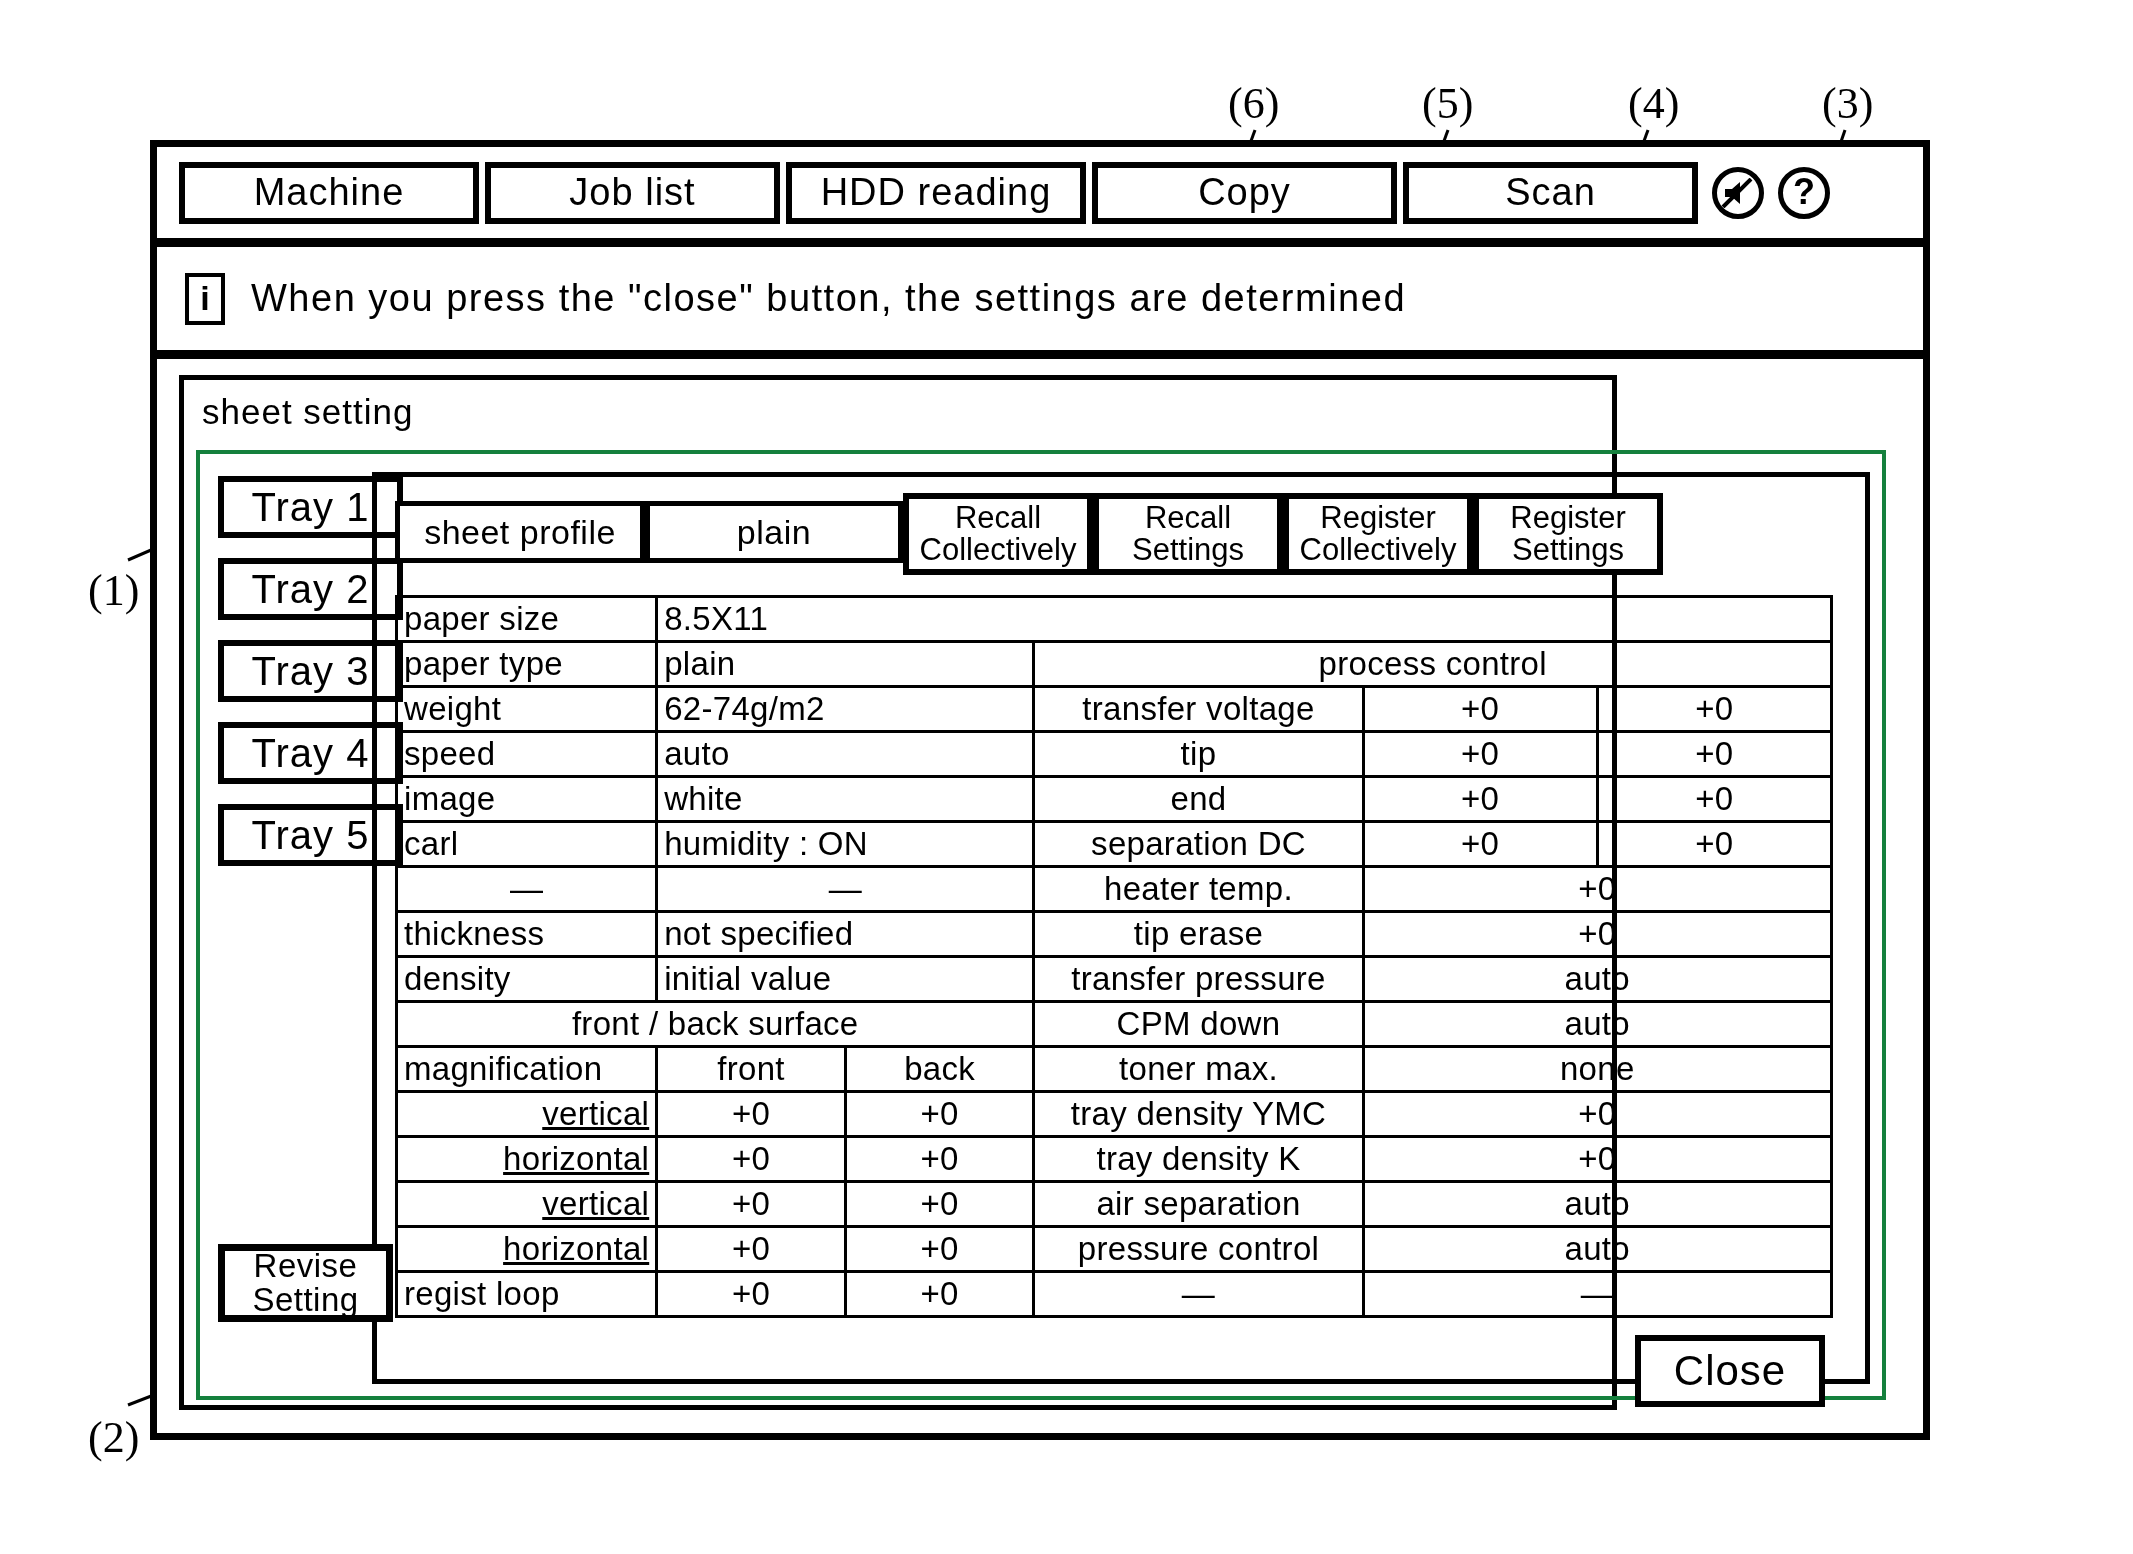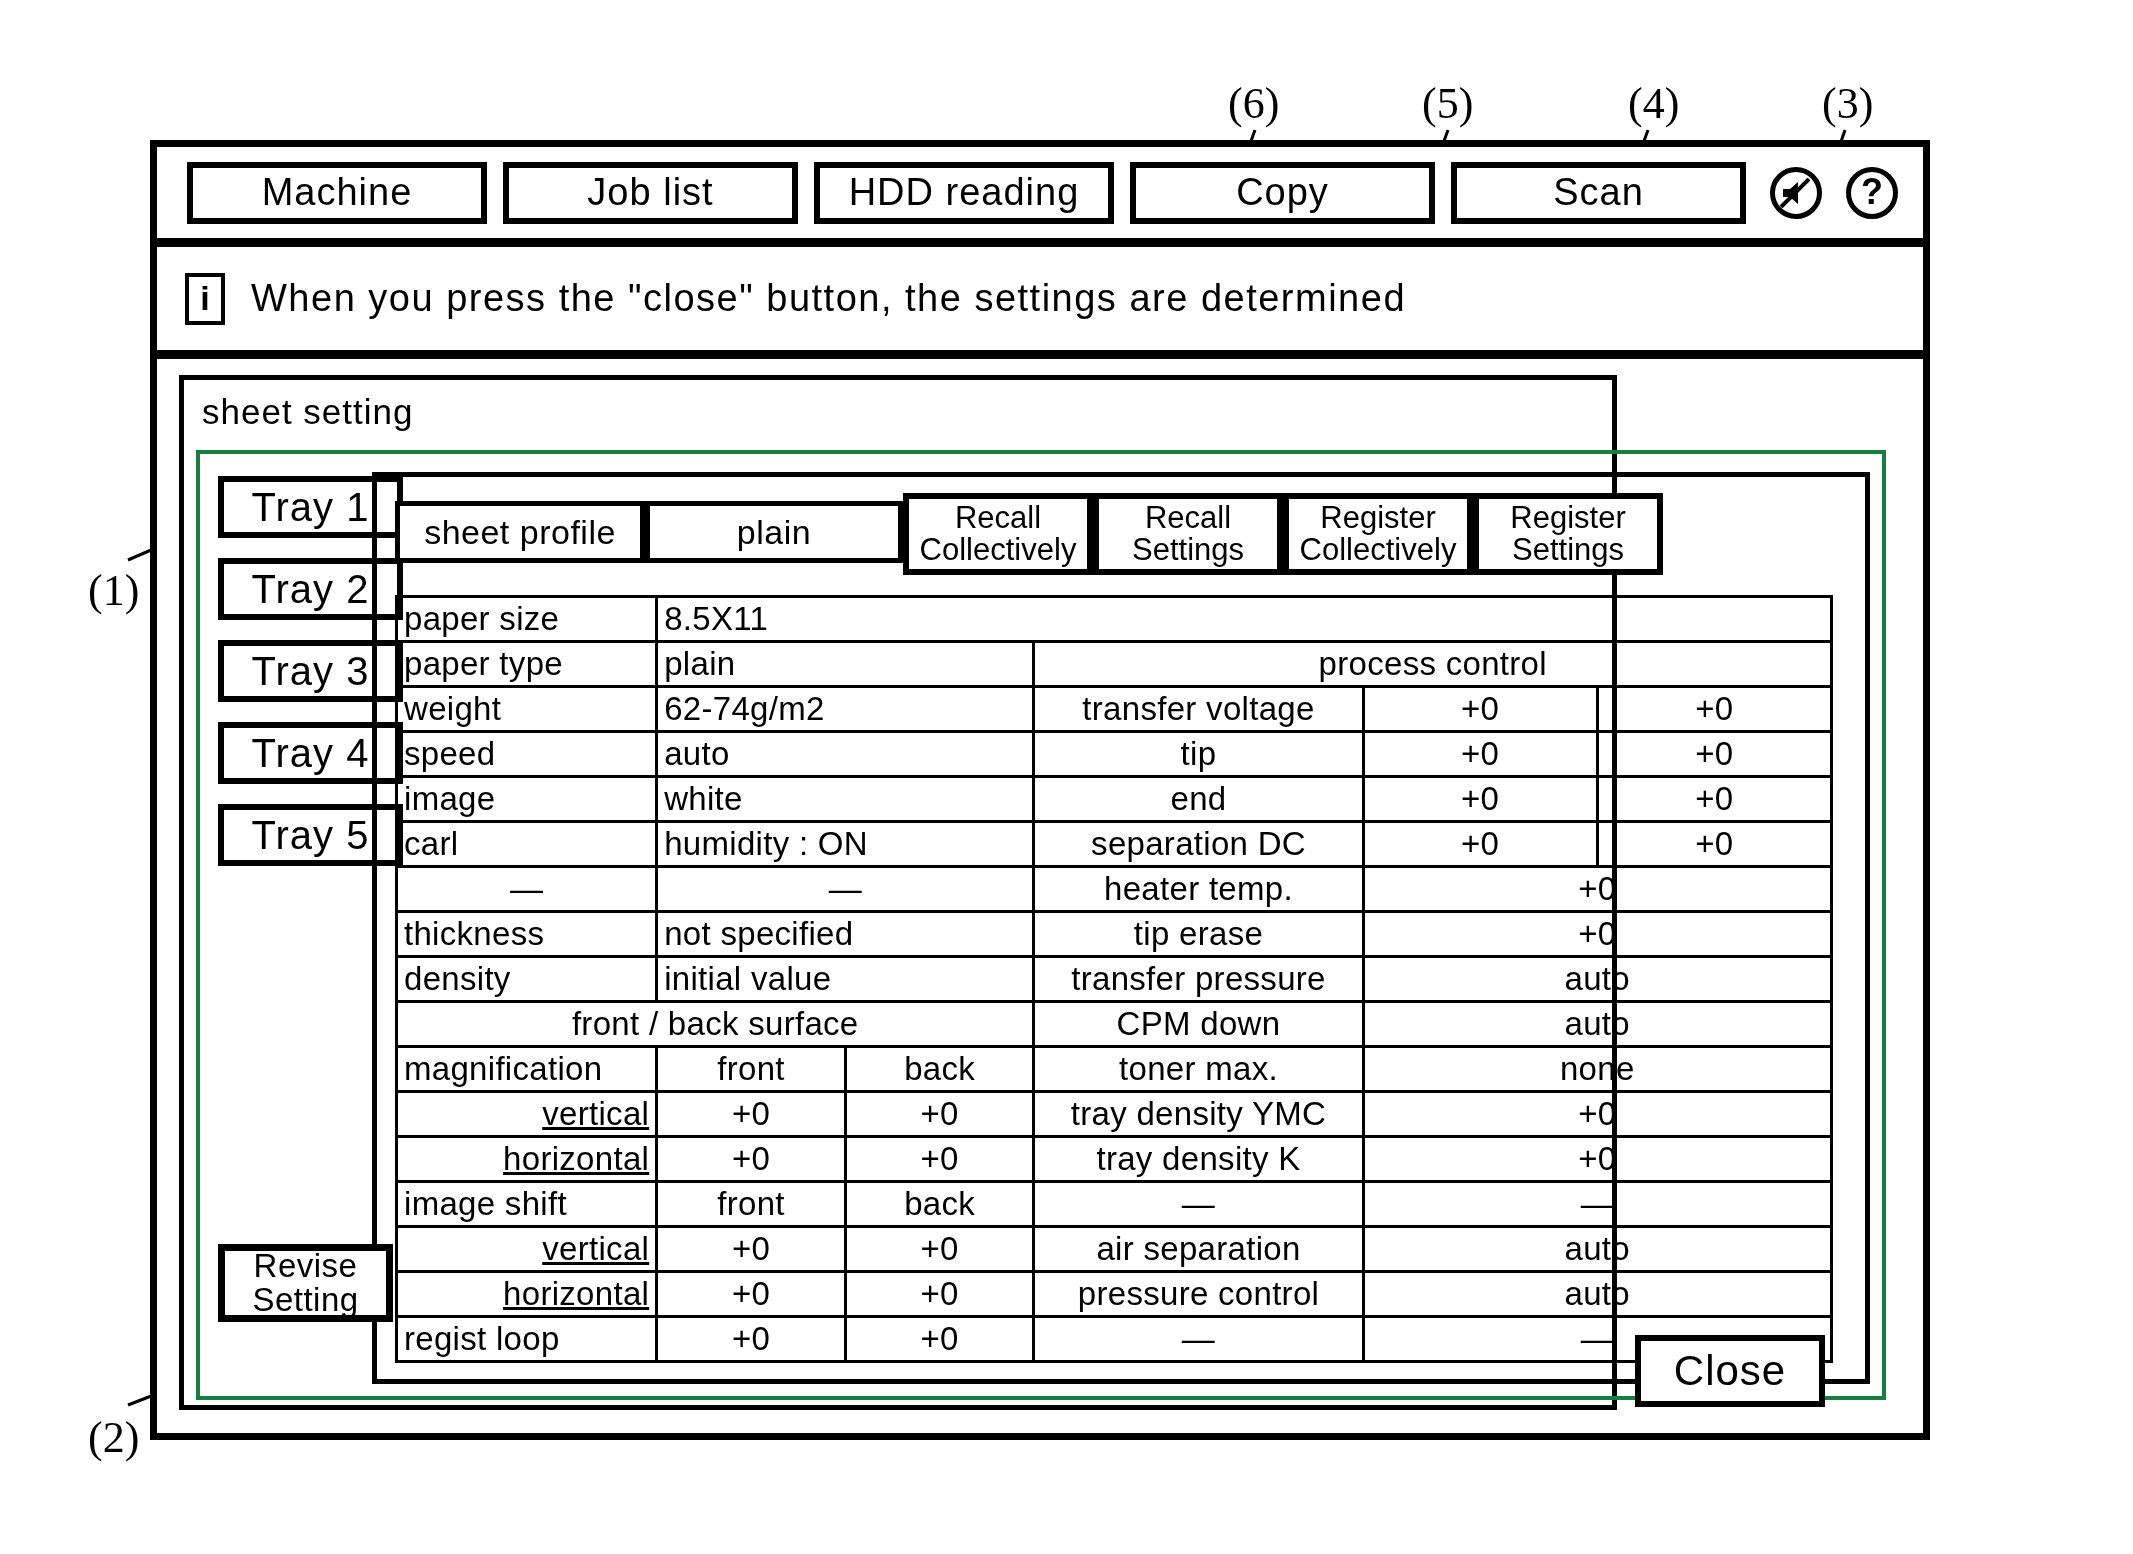--- a/index.html
+++ b/index.html
@@ -33,22 +33,22 @@
   #topnav {
     position: absolute;
     left: 0px;
     top: 0px;
     width: 100%;
     height: 100px;
     box-sizing: border-box;
     border-bottom: 9px solid #000;
     display: flex;
     align-items: center;
-    padding-left: 30px;
-    gap: 16px;
+    padding-left: 22px;
+    gap: 6px;
   }
   .nav-btn {
     height: 62px;
     border: 6px solid #000;
     box-sizing: border-box;
     background: #fff;
     display: flex;
     align-items: center;
     justify-content: center;
     font-size: 38px;
@@ -511,27 +511,20 @@
           </tr>
 
           <tr>
             <td class="lbl-i">horizontal</td>
             <td class="ctr">+0</td>
             <td class="ctr">+0</td>
             <td class="ctr">tray density K</td>
             <td class="ctr" colspan="2">+0</td>
           </tr>
 
-          <tr>
-            <td class="lbl">image shift</td>
-            <td class="ctr">front</td>
-            <td class="ctr">back</td>
-            <td class="dash"></td>
-            <td class="dash" colspan="2"></td>
-          </tr>
 
           <tr>
             <td class="lbl-i">vertical</td>
             <td class="ctr">+0</td>
             <td class="ctr">+0</td>
             <td class="ctr">air separation</td>
             <td class="ctr" colspan="2">auto</td>
           </tr>
 
           <tr>

